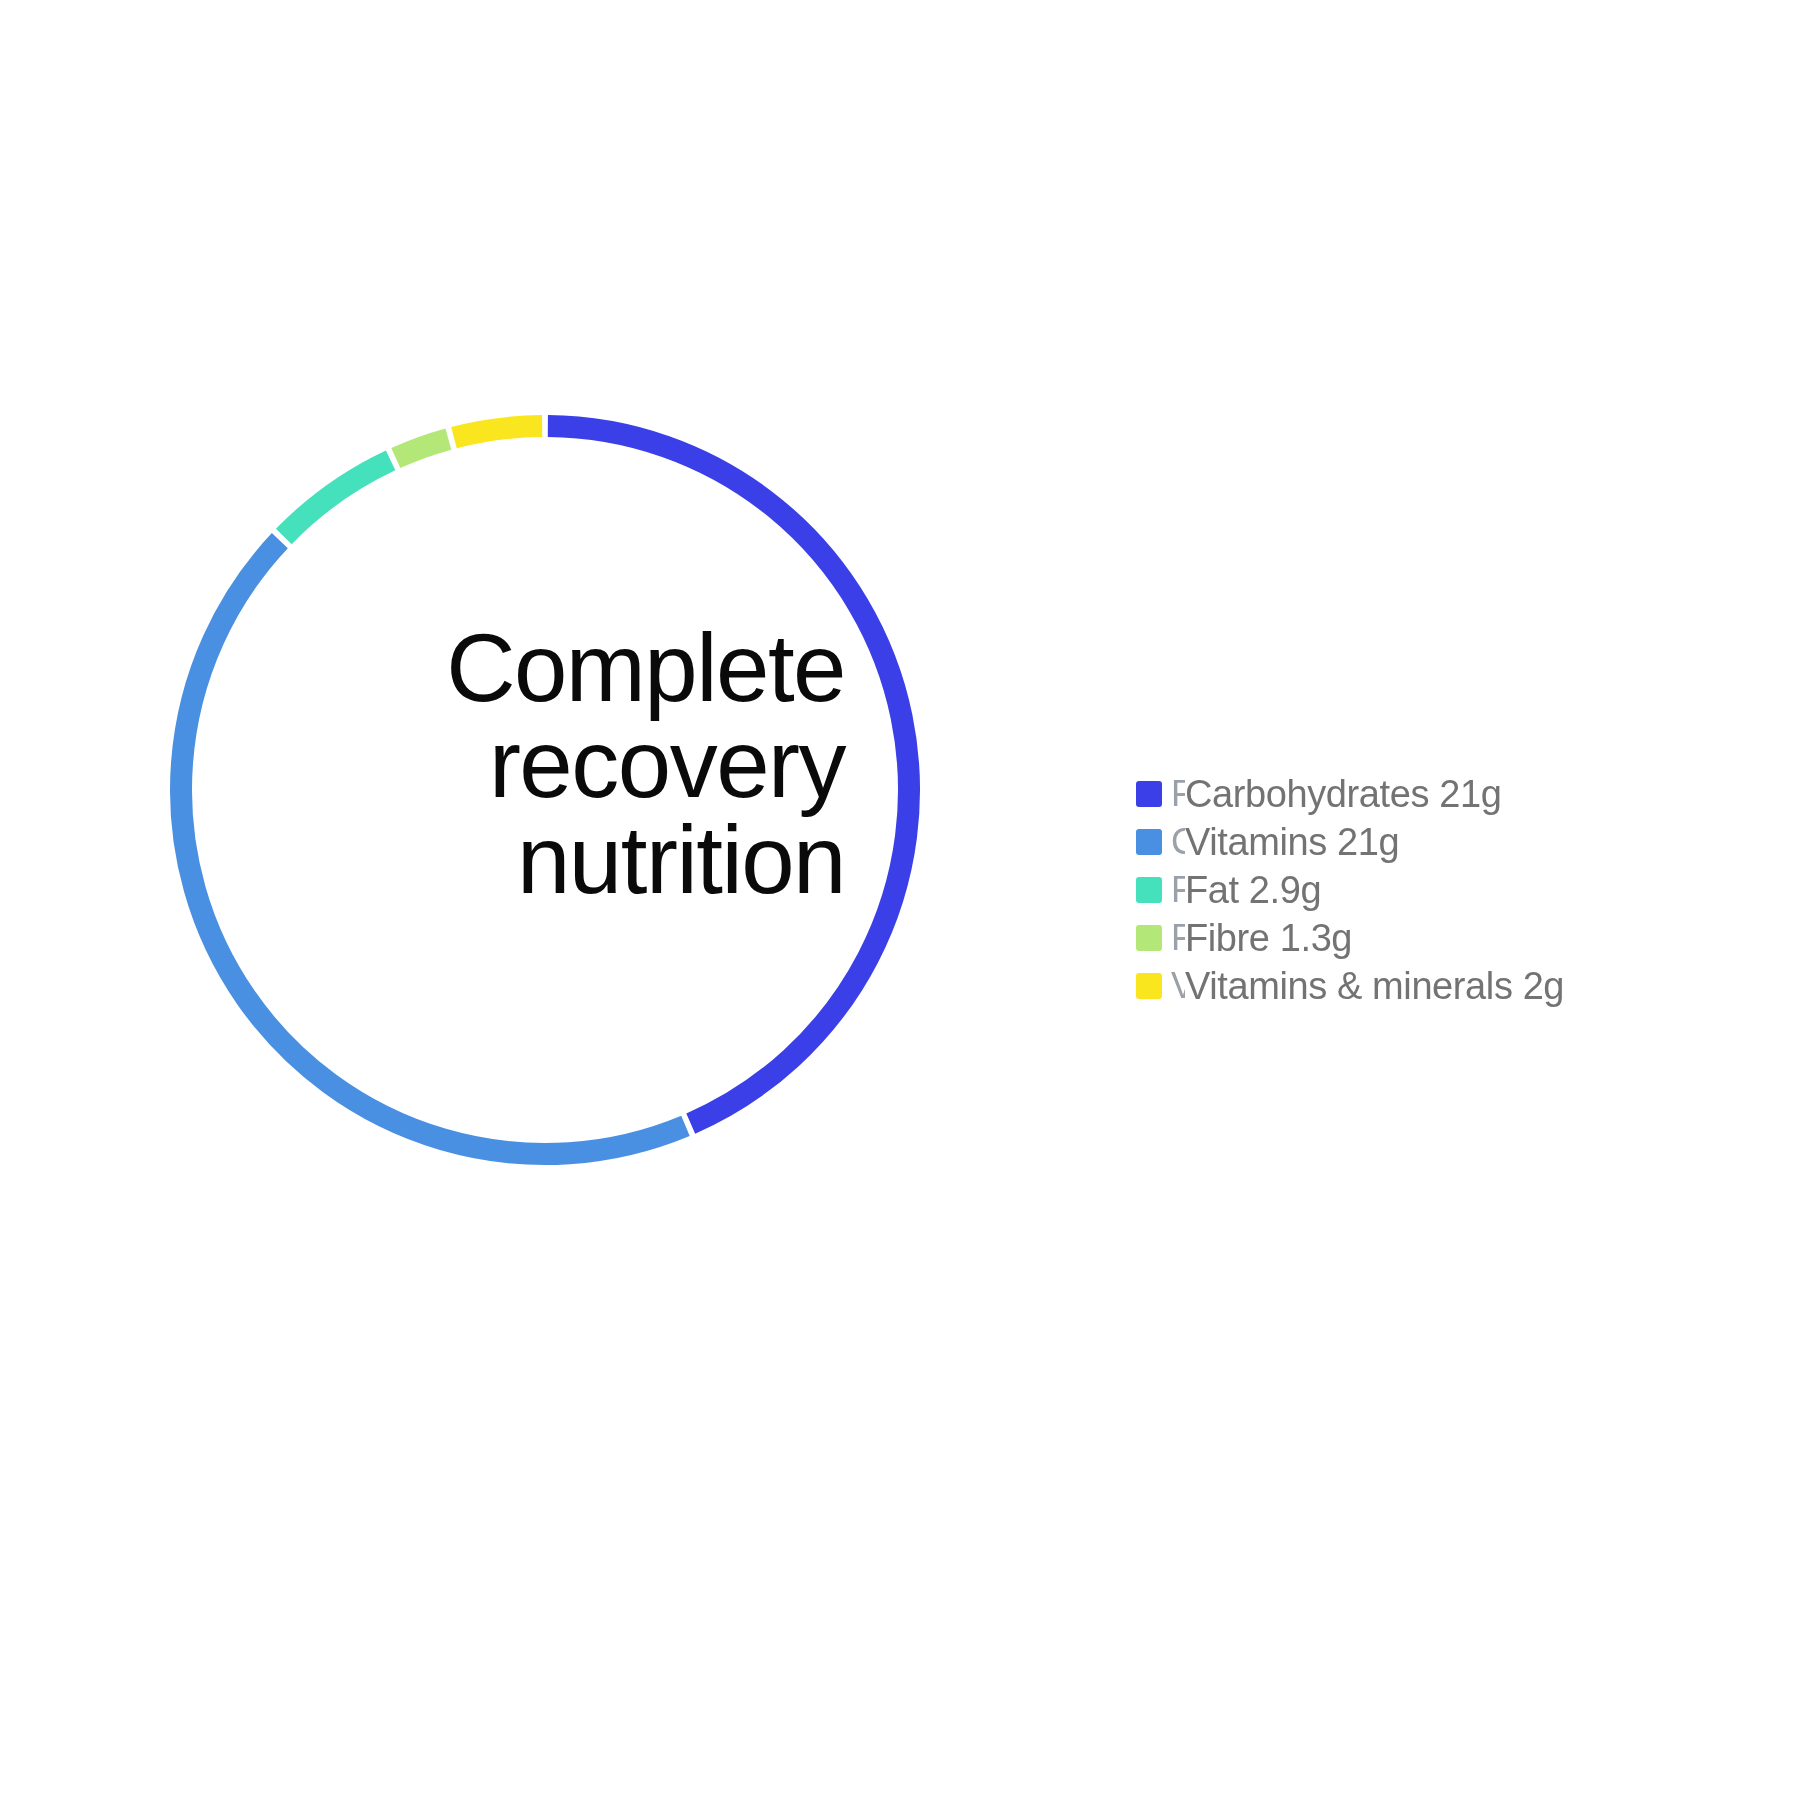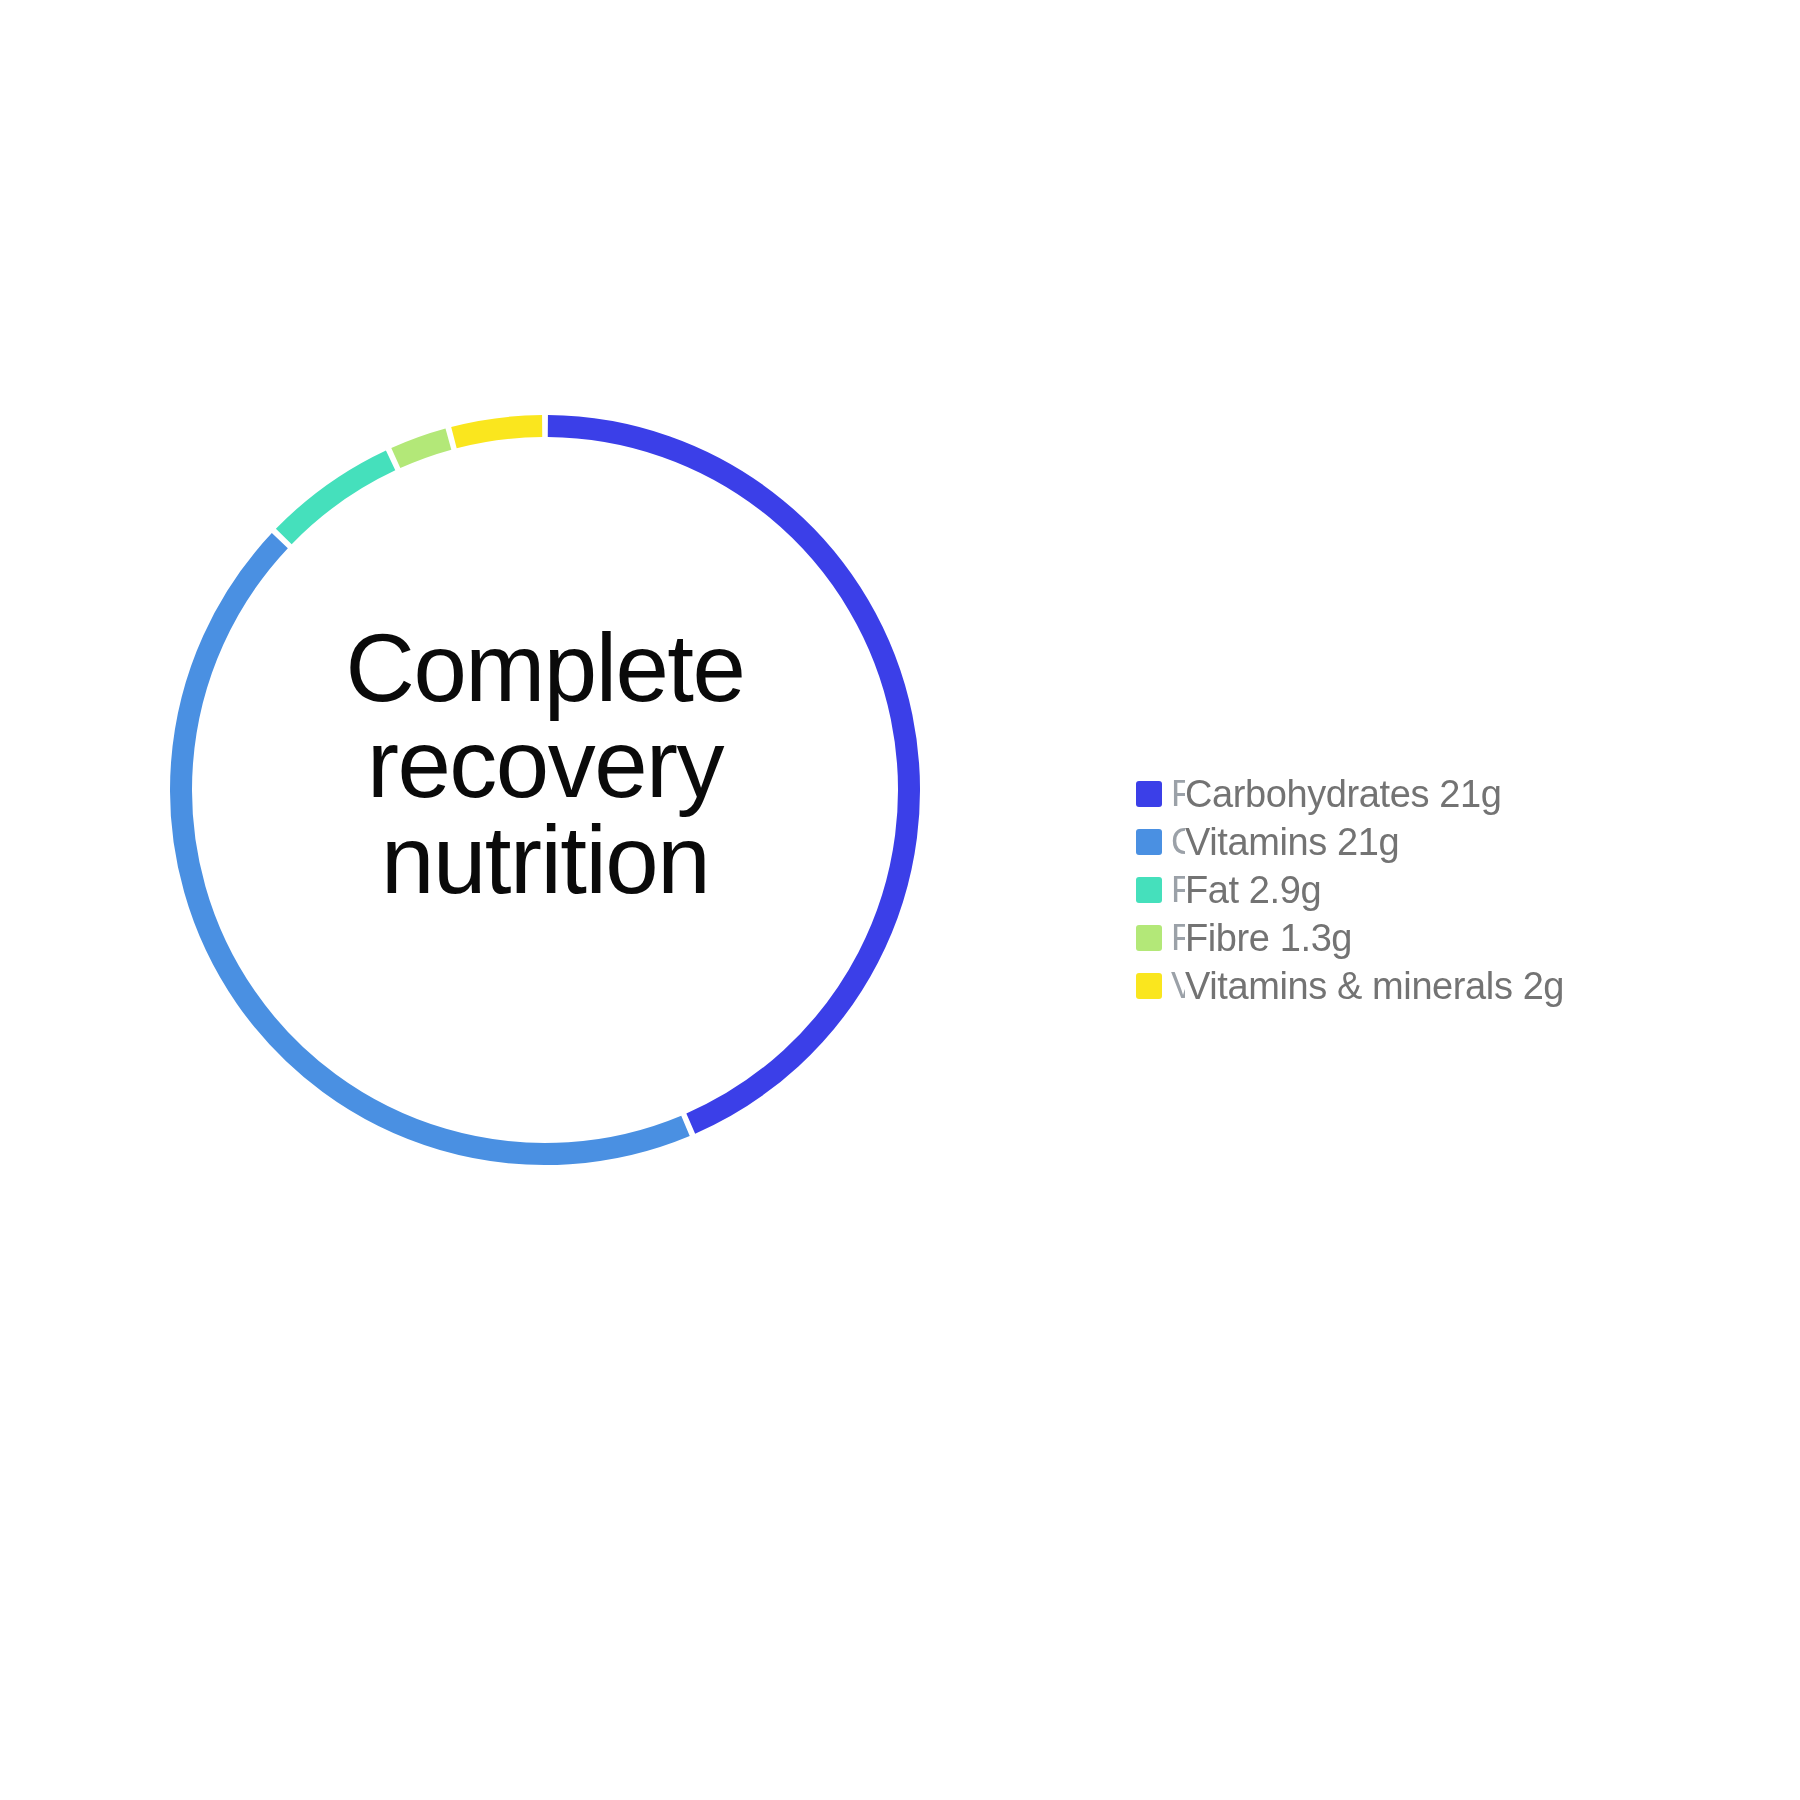--- a/index.html
+++ b/index.html
@@ -37,21 +37,21 @@
     height: 750px;
     overflow: visible;
   }
 
   
   #center-text {
     position: absolute;
     left: 245px;
     top: 620px;
     width: 600px;
-    text-align: center;
+    text-align: right;
     color: #0a0a0a;
     font-family: "Liberation Sans", sans-serif;
     font-size: 96px;
     font-weight: 400;
     line-height: 1.0;
     letter-spacing: -1.5px;
     white-space: pre-line;
     pointer-events: none;
   }
 

